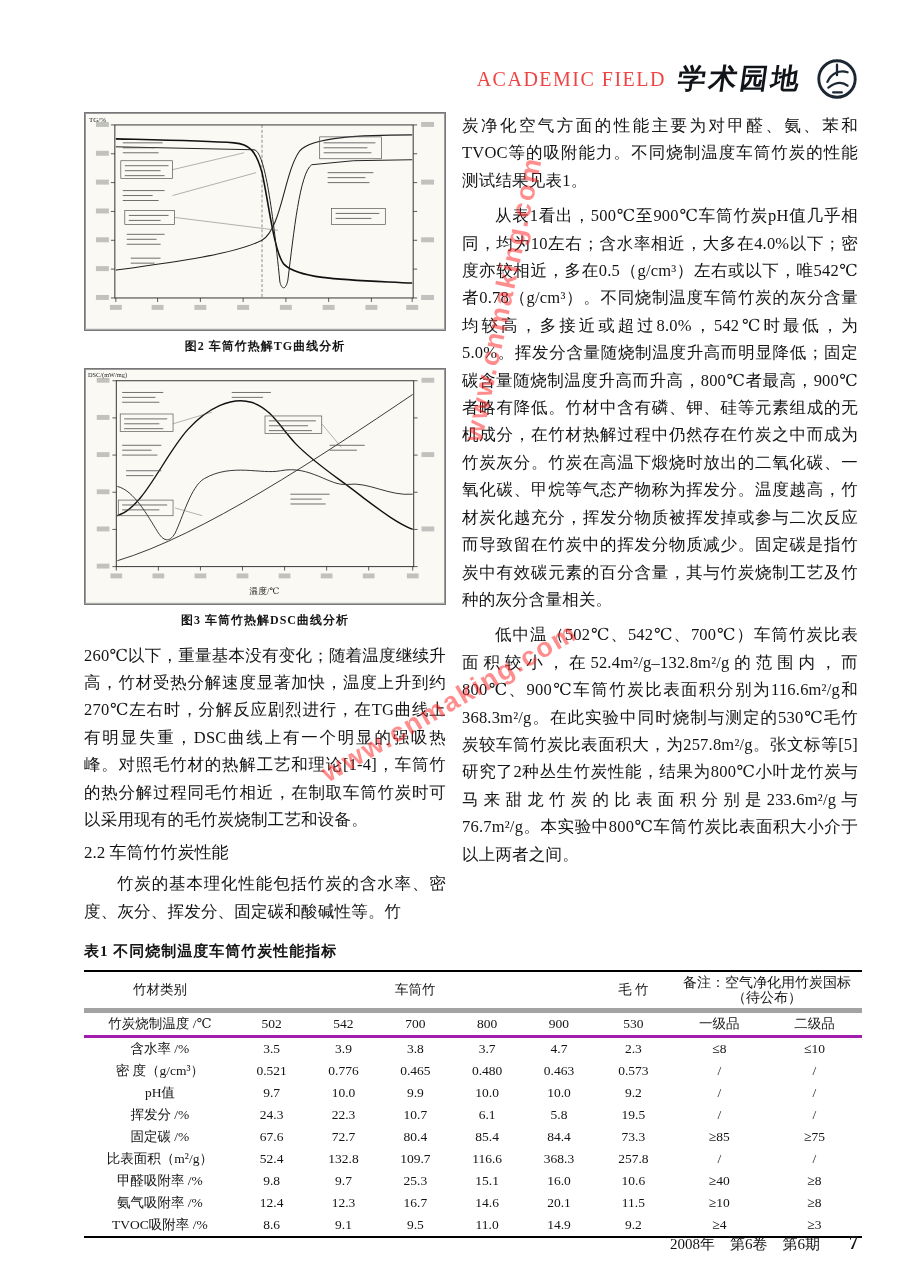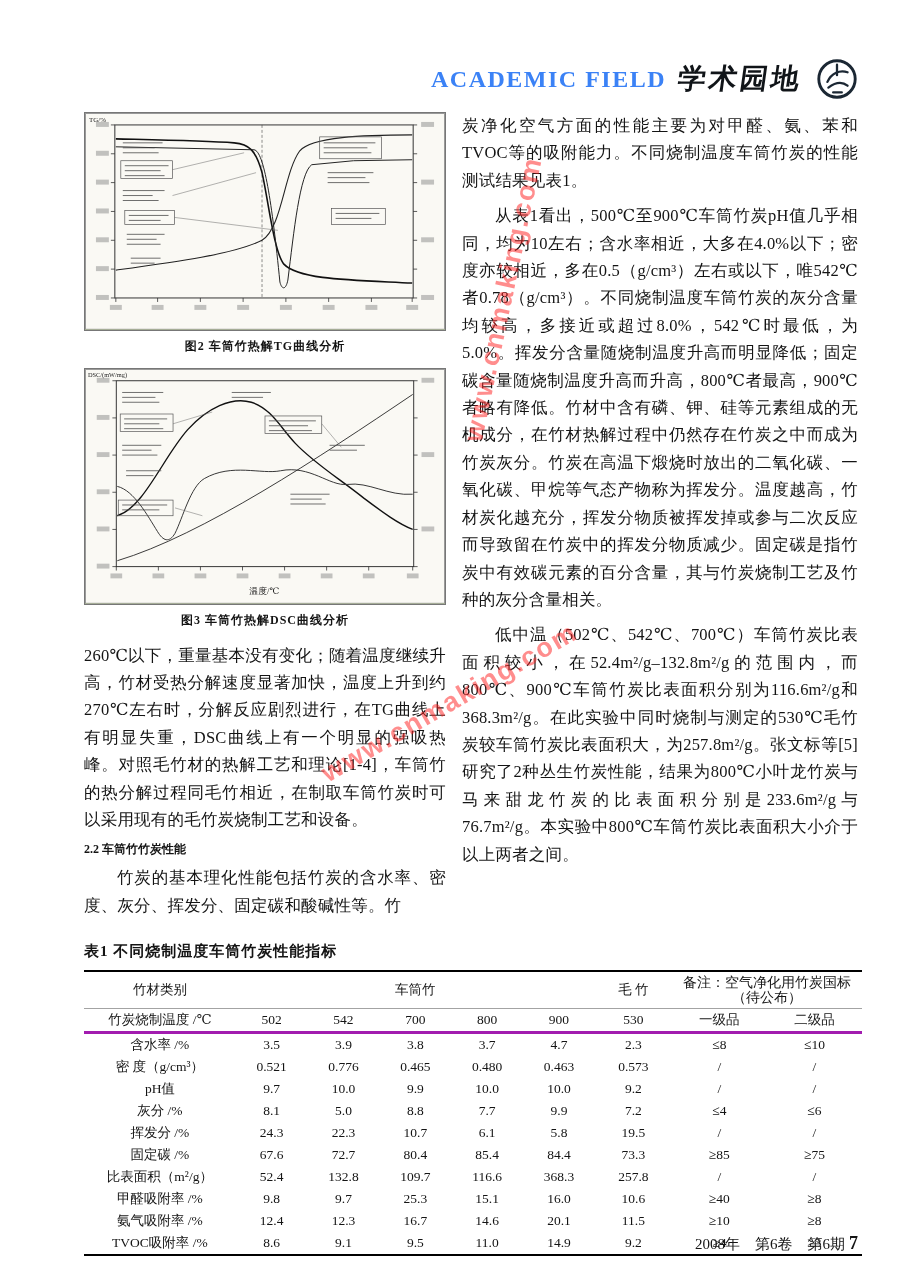--- a/index.html
+++ b/index.html
@@ -5,50 +5,50 @@
   * { box-sizing: border-box; }
   html,body { margin:0; padding:0; background:#d9d9d9; }
   .page {
     position:relative; width:904px; height:1262px; margin:0 auto;
     background:#ffffff; overflow:hidden;
     font-family:"Liberation Serif","DejaVu Serif",serif; color:#141414;
   }
 
   
   .masthead { position:absolute; top:56px; right:44px; display:flex; align-items:center; gap:12px; }
-  .masthead .en { font-size:24px; font-weight:700; letter-spacing:1.5px; color:#3b82f6; }
+  .masthead .en { font-size:20px; font-weight:400; letter-spacing:1.5px; color:#ef4444; }
   .masthead .cn { font-size:28px; font-weight:bold; transform:skewX(-8deg); letter-spacing:3px; color:#101418; }
   .masthead .seal { display:inline-block; width:46px; height:46px; }
 
   
   .col-left  { position:absolute; left:84px;  top:112px; width:362px; }
   .col-right { position:absolute; left:462px; top:112px; width:396px; }
 
-  .figbox { margin:0; border:1px solid #777; background:#bef264; width:100%; }
+  .figbox { margin:0; border:1px solid #777; background:#e5e5e5; width:100%; }
   .figbox svg { display:block; width:100%; height:auto; }
   .figcap { text-align:center; font-weight:bold; font-size:12px; margin:7px 0 13px 0; letter-spacing:1px; }
 
   p.body { font-size:16.5px; line-height:27.4px; text-align:justify; margin:0 0 8px 0; letter-spacing:0.2px; }
   p.indent { text-indent:2em; }
-  h3.sec { font-size:12px; font-weight:bold; margin:4px 0 6px 0; }
+  h3.sec { font-size:17px; font-weight:normal; margin:4px 0 6px 0; }
 
   
   .tablewrap { position:absolute; left:84px; top:942px; width:778px; }
   .tabletitle { text-align:left; font-weight:bold; font-size:15px; margin-bottom:9px; letter-spacing:1px; }
   table.perf { width:100%; border-collapse:collapse; font-size:13.5px;
                border-top:2px solid #000; border-bottom:2px solid #000; }
   table.perf th, table.perf td { text-align:center; padding:2px 2px; font-weight:normal; white-space:nowrap; }
-  table.perf thead th { border-bottom:1px solid #a3a3a3; padding:3px 2px; }
+  table.perf thead th { border-bottom:5px solid #a3a3a3; padding:3px 2px; }
   table.perf tbody tr:first-child td { border-bottom:3px solid #a21caf; }
   table.perf .note { font-size:14px; line-height:15px; }
   table.perf .note span { display:block; }
   col.c-label { width:150px; } col.c-temp { width:71px; } col.c-mao { width:76px; } col.c-std { width:94px; }
 
   
-  .footer { position:absolute; top:1233px; right:46px; display:flex; align-items:baseline; gap:4px; }
+  .footer { position:absolute; top:1233px; right:46px; display:flex; align-items:baseline; gap:29px; }
   .footer .issue { font-size:15px; }
   .footer .pageno { font-size:18px; font-weight:bold; }
 
   
   .wm { position:absolute; color:#ff1e1e; opacity:0.5; font-weight:bold; font-size:27px;
         letter-spacing:2px; pointer-events:none; font-family:"Liberation Sans","DejaVu Sans",sans-serif;
         transform-origin:left top; white-space:nowrap; z-index:5; }
   .wm1 { left:458px; top:438px; transform:rotate(-78deg); }
   .wm2 { left:316px; top:762px; transform:rotate(-30deg); }
 
@@ -266,31 +266,20 @@
             <td>9.7</td>
             <td>10.0</td>
             <td>9.9</td>
             <td>10.0</td>
             <td>10.0</td>
             <td>9.2</td>
             <td>/</td>
             <td>/</td>
           </tr>
           <tr>
-            <td>灰分 /%</td>
-            <td>8.1</td>
-            <td>5.0</td>
-            <td>8.8</td>
-            <td>7.7</td>
-            <td>9.9</td>
-            <td>7.2</td>
-            <td>≤4</td>
-            <td>≤6</td>
-          </tr>
-          <tr>
             <td>挥发分 /%</td>
             <td>24.3</td>
             <td>22.3</td>
             <td>10.7</td>
             <td>6.1</td>
             <td>5.8</td>
             <td>19.5</td>
             <td>/</td>
             <td>/</td>
           </tr>

